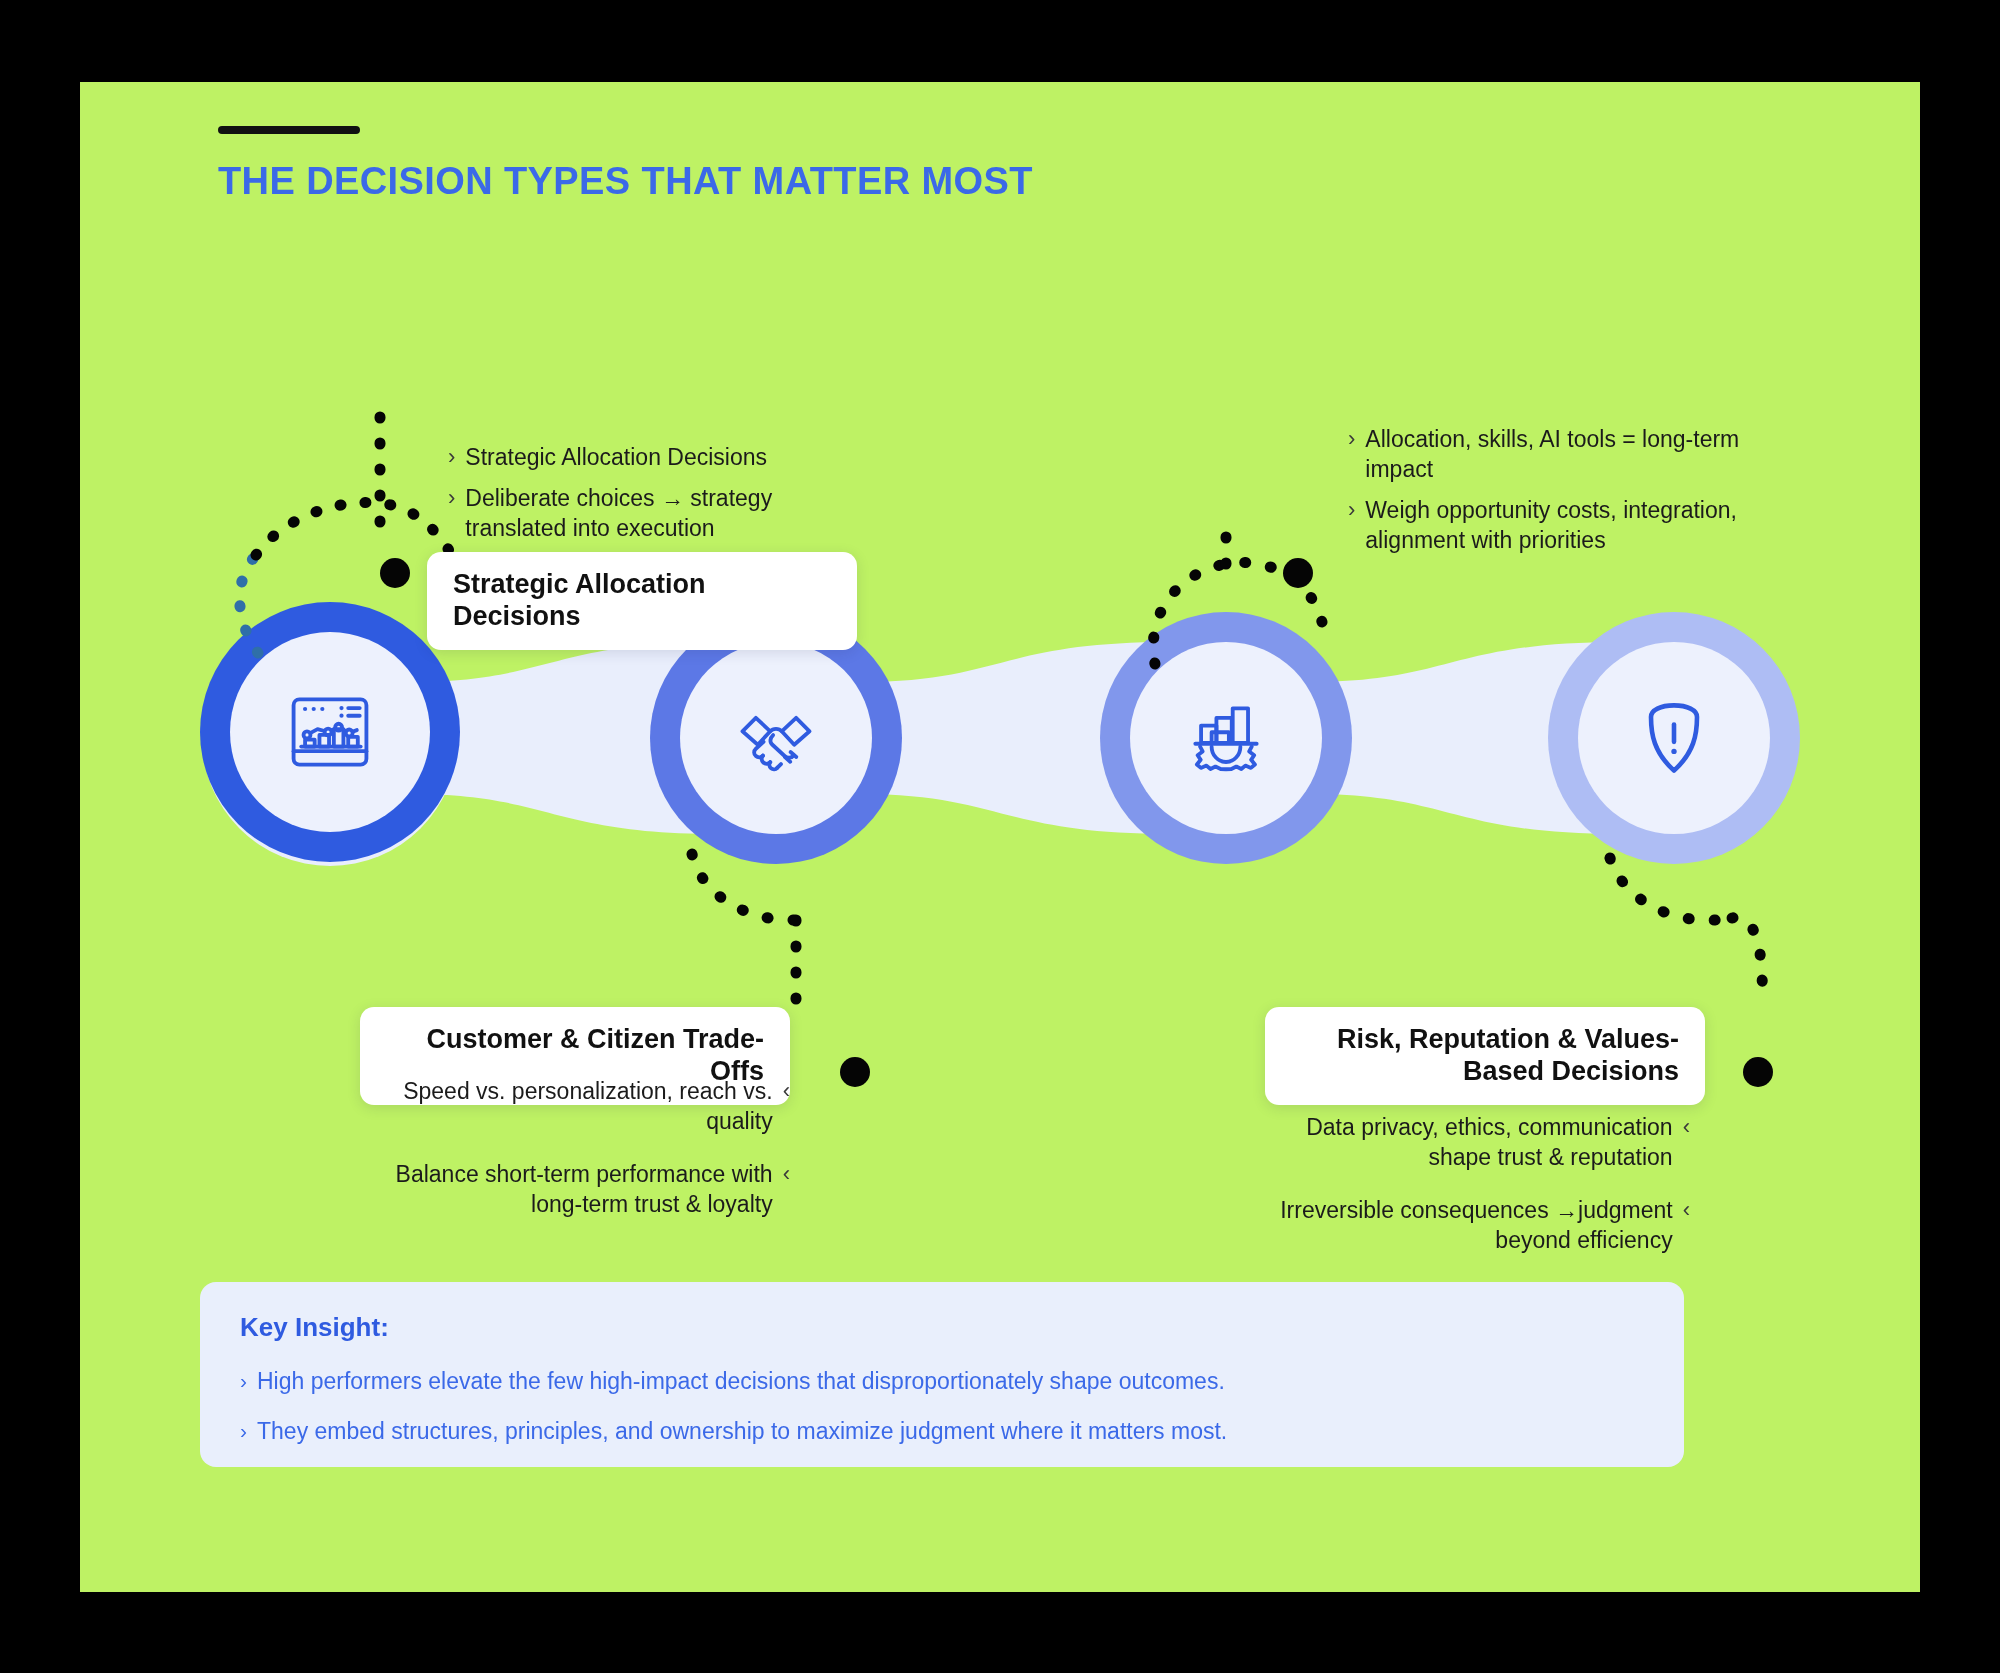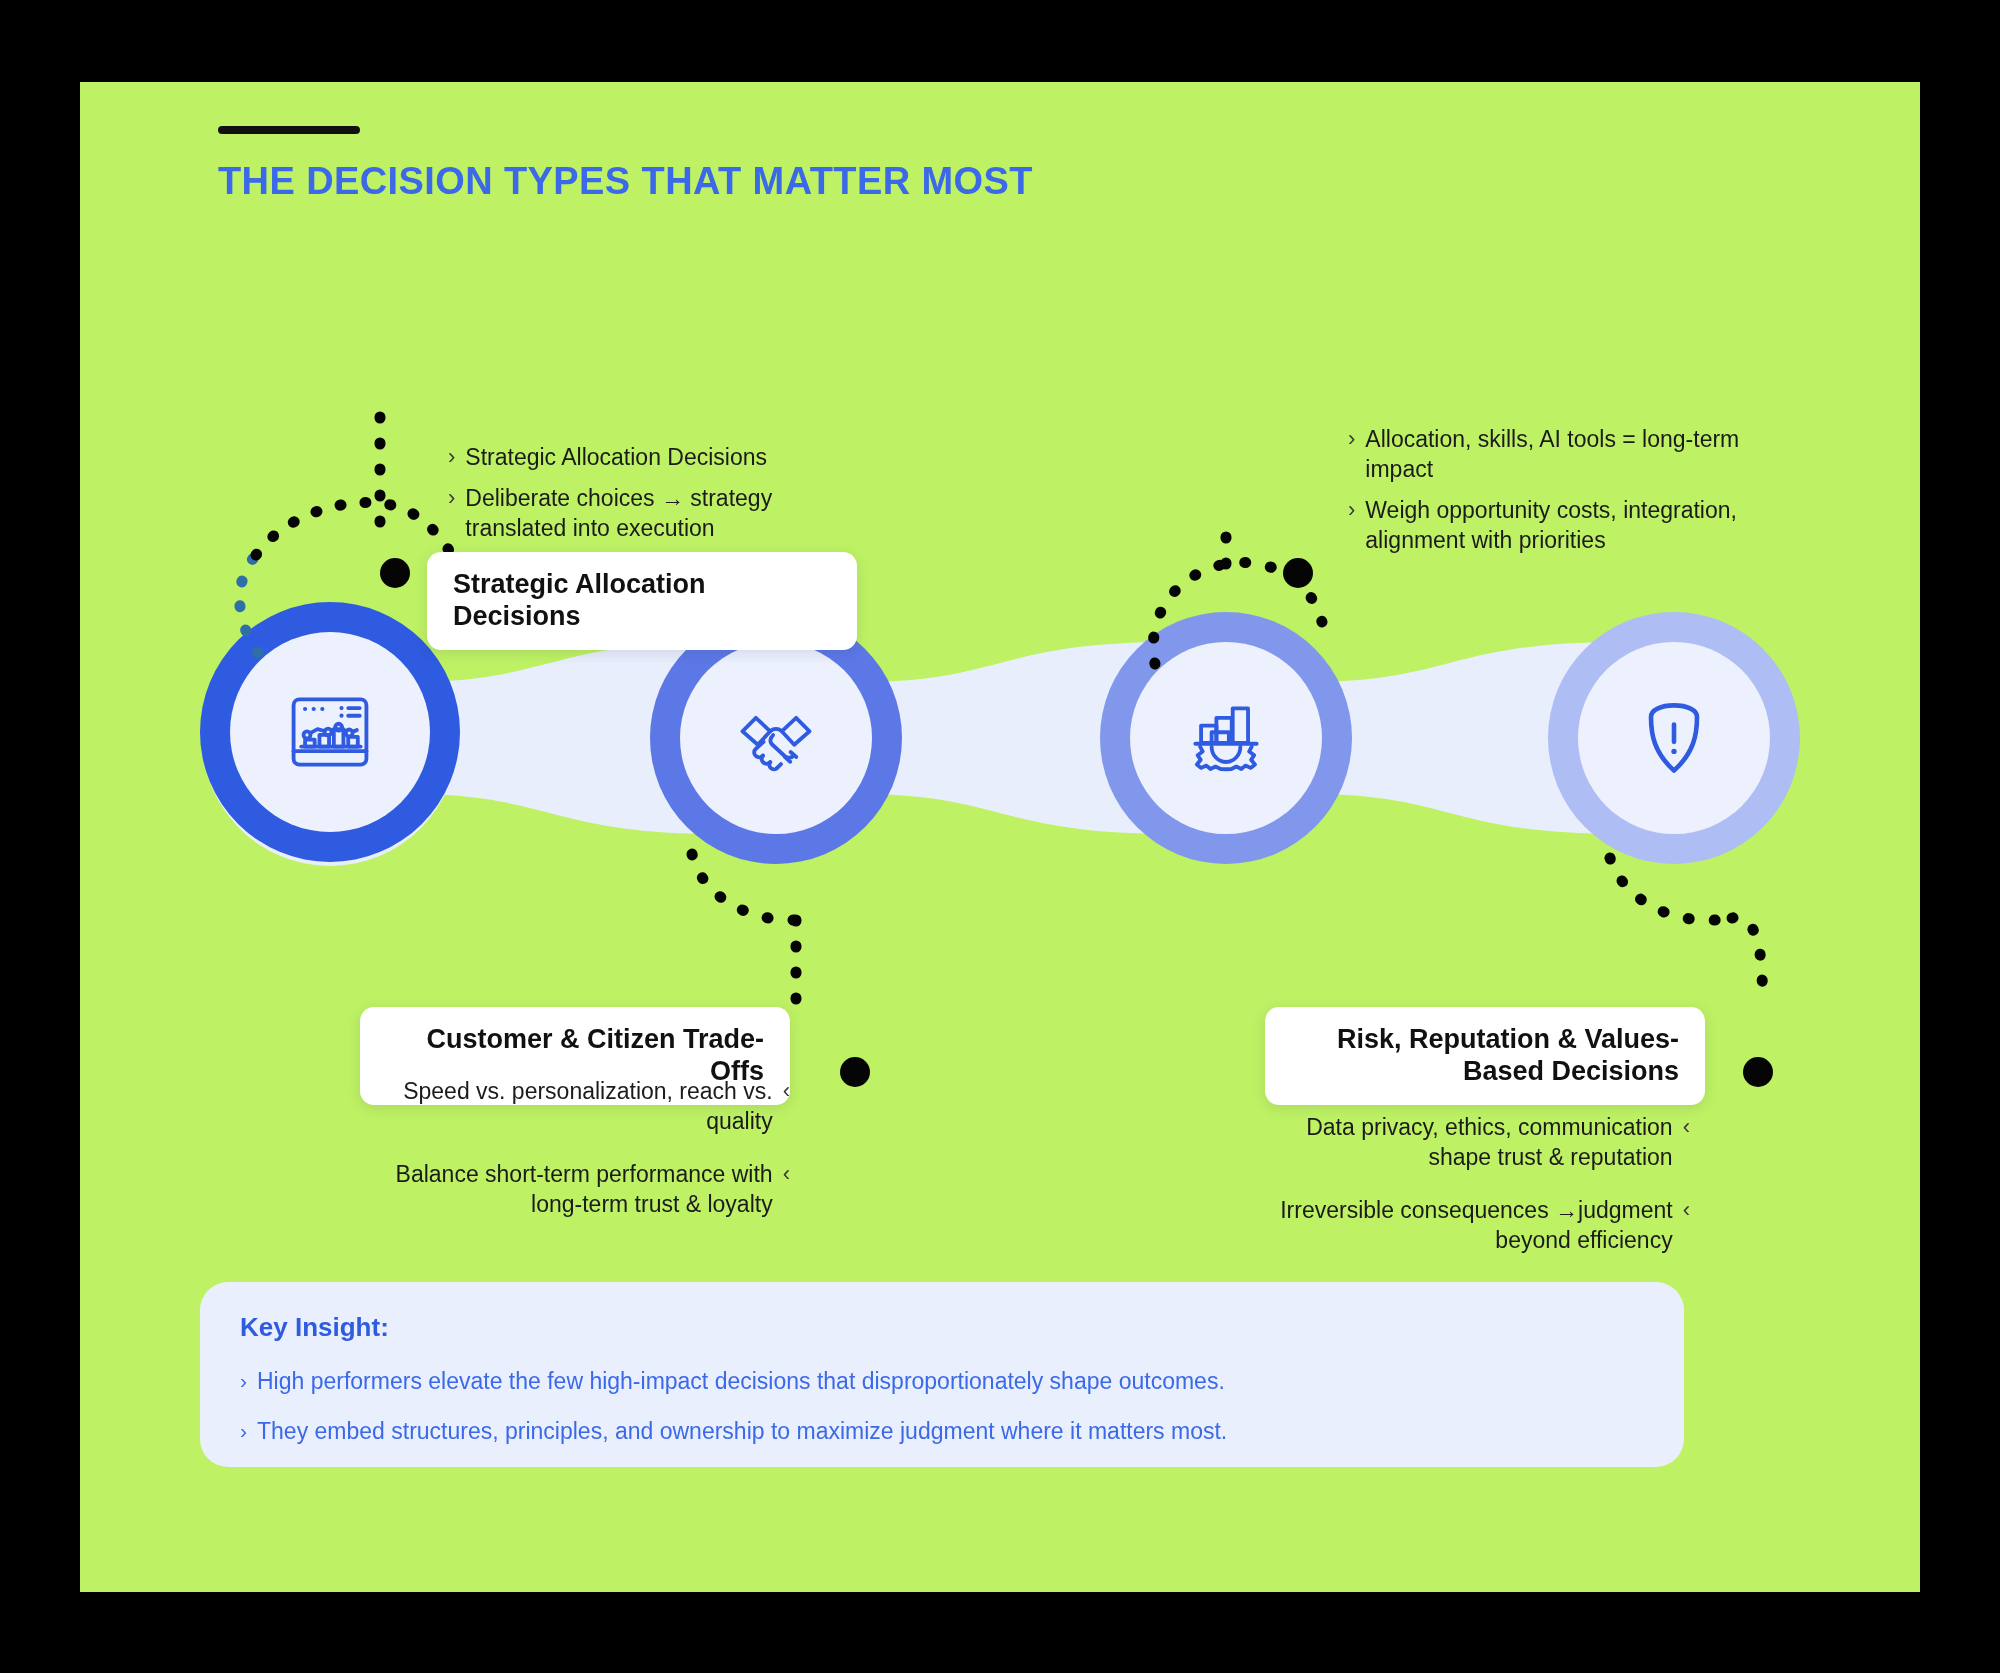--- a/index.html
+++ b/index.html
@@ -67,21 +67,21 @@
   .bullets .chev{color:#3a3a3a;font-size:22px;line-height:1.4;flex:0 0 auto;}
   .b-topleft{left:368px;top:360px;width:400px;}
   .b-topright{left:1268px;top:342px;width:460px;}
   .b-botleft{left:290px;top:978px;width:420px;text-align:right;margin-top:16px;}
   .b-botright{left:1190px;top:1030px;width:420px;text-align:right;}
   .b-botleft .row,.b-botright .row{justify-content:flex-end;margin-bottom:22px;}
   .b-botleft .txt,.b-botright .txt{text-align:right;}
   
   .insight{
     position:absolute;left:120px;top:1200px;
-    width:1484px;height:185px;border-radius:28px;
+    width:1484px;height:185px;border-radius:16px;
     background:#E9EFFC;box-sizing:border-box;padding:30px 40px;
   }
   .insight-title{font-size:26px;font-weight:bold;color:#2F5BE0;margin-bottom:24px;}
   .insight-row{display:flex;gap:10px;font-size:23px;color:#3B69E8;line-height:1.3;margin-bottom:20px;}
   .insight-row .chev{flex:0 0 auto;font-size:21px;}
   
   .bigdot{position:absolute;width:30px;height:30px;border-radius:50%;background:#050505;}
 </style>
 </head>
 <body>

